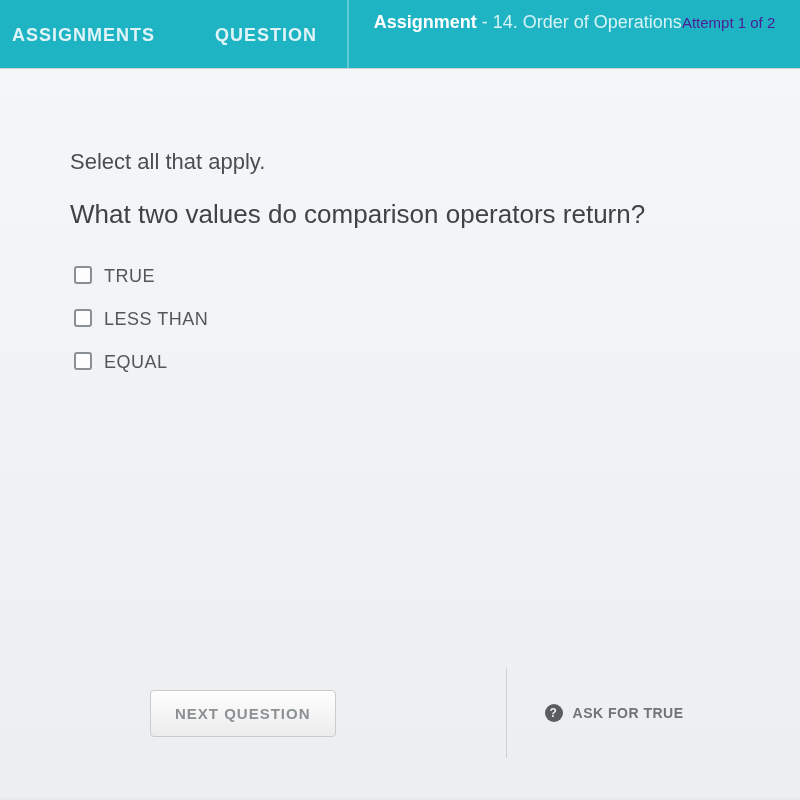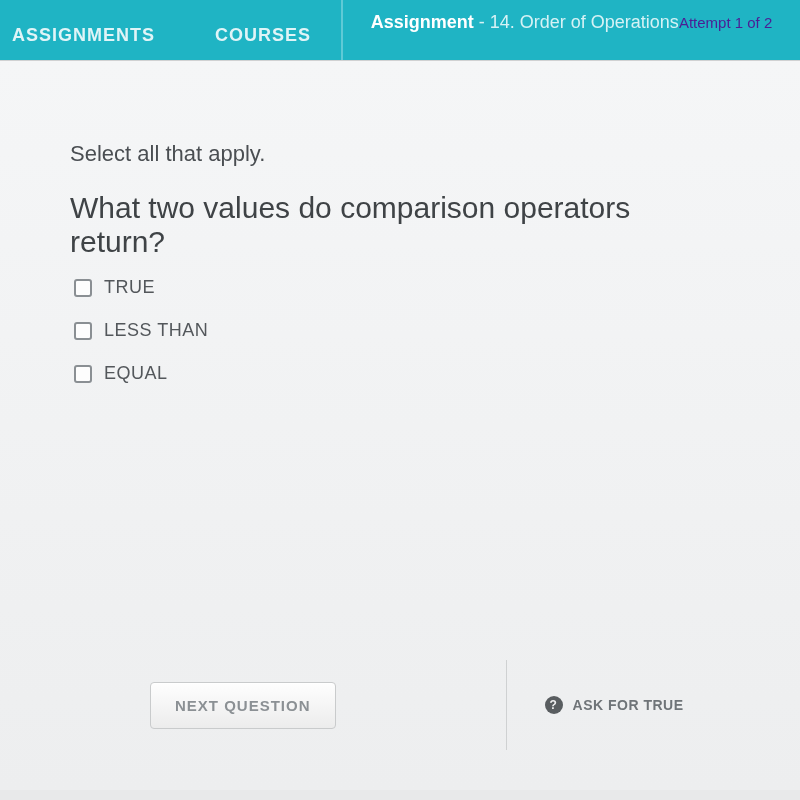--- a/index.html
+++ b/index.html
@@ -6,21 +6,21 @@
     body {
       font-family: Arial, Helvetica, sans-serif;
       background: #e8e9ea;
       width: 800px;
       height: 800px;
       overflow: hidden;
     }
     .header {
       display: flex;
       background: #1fb4c4;
-      height: 60px;
+      height: 68px;
       color: #fff;
     }
     .nav-tab {
       padding: 25px 30px 0 30px;
       font-weight: bold;
       font-size: 18px;
       letter-spacing: 1px;
       cursor: pointer;
       color: #e0f4f7;
     }
@@ -50,28 +50,28 @@
       padding: 80px 70px 20px 70px;
       border-top: 1px solid #d0d1d2;
       position: relative;
     }
     .instruction {
       font-size: 22px;
       color: #4a4e52;
       margin-bottom: 24px;
     }
     .question {
-      font-size: 30px;
+      font-size: 26px;
       color: #3f4346;
-      margin-bottom: 18px;
+      margin-bottom: 36px;
     }
     .options { margin-left: 4px; }
     .option {
       display: flex;
-      align-items: center;
+      align-items: flex-start;
       margin-bottom: 22px;
     }
     .checkbox {
       width: 18px;
       height: 18px;
       border: 2px solid #8a8f93;
       border-radius: 3px;
       background: #fdfdfd;
       display: inline-block;
       cursor: pointer;
@@ -129,21 +129,21 @@
       line-height: 18px;
       text-align: center;
       font-weight: bold;
     }
   </style>
 </head>
 <body>
 
 <div class="header">
   <div class="nav-tab first">ASSIGNMENTS</div>
-  <div class="nav-tab">COURSES</div>
+  <div class="nav-tab">QUESTION</div>
   <div class="assignment-block">
     <div class="assignment-title-line">
       <b>Assignment</b><span> - 14. Order of Operations</span>
     </div>
     <div class="assignment-attempt">Attempt 1 of 2</div>
   </div>
 </div>
 
 <div class="page">
   <div class="instruction">Select all that apply.</div>

